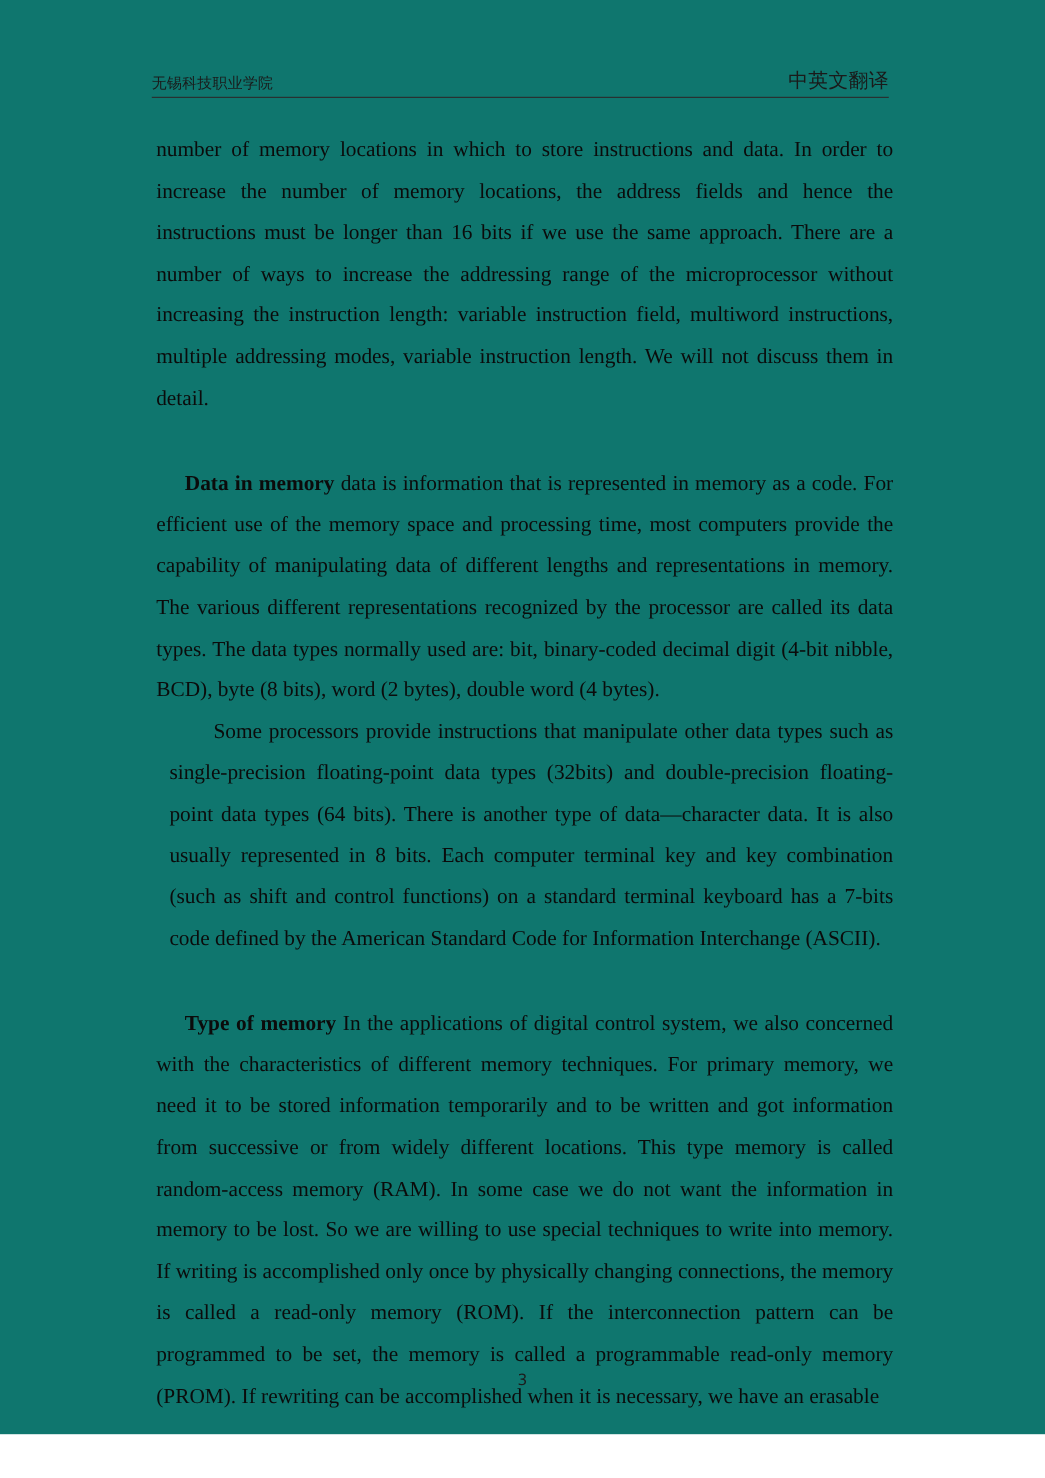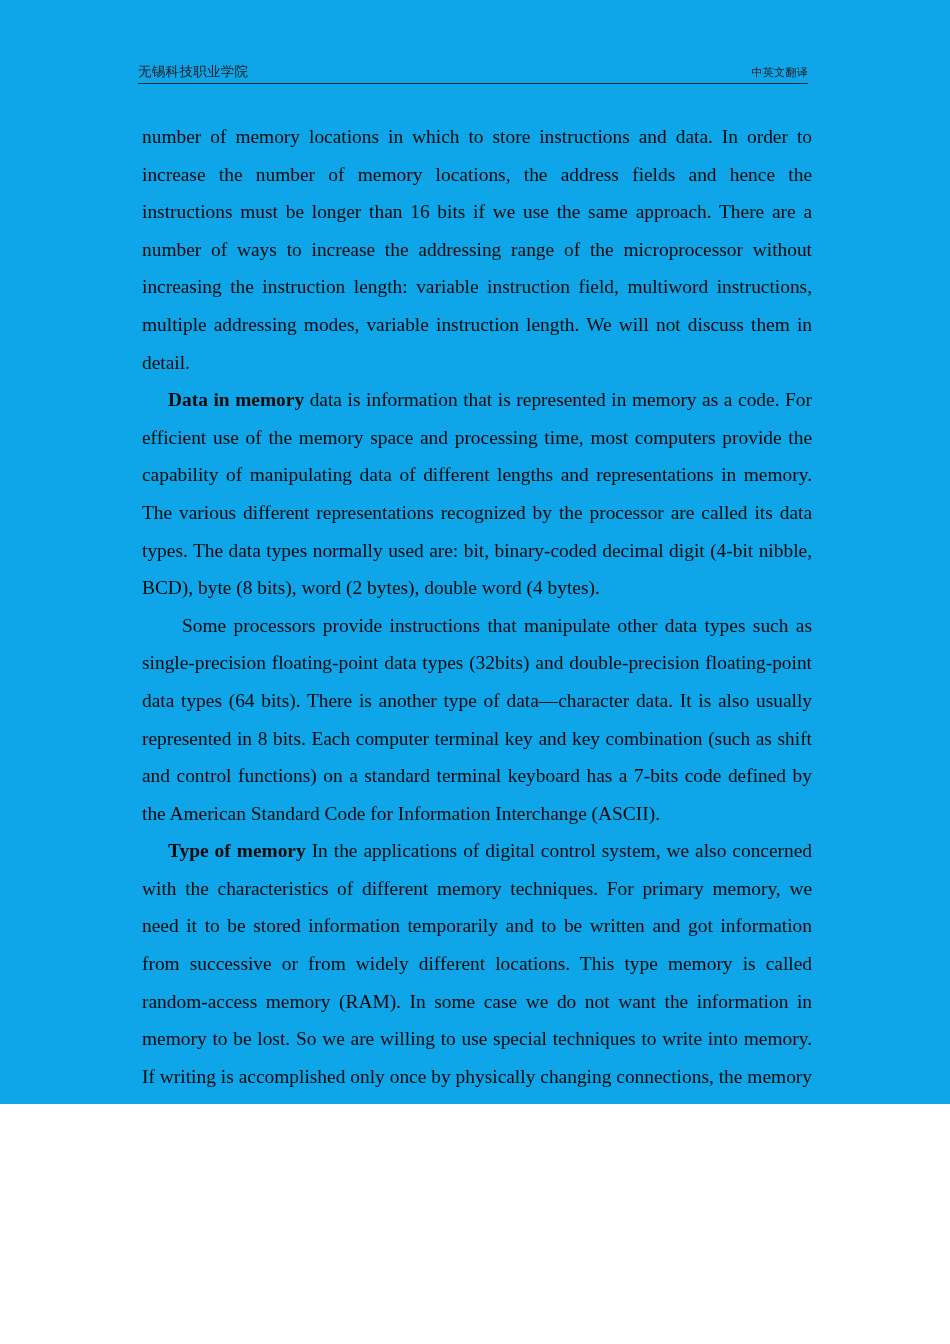--- a/index.html
+++ b/index.html
@@ -4,22 +4,22 @@
 <style>
   html, body {
     margin: 0;
     padding: 0;
     background: #ffffff;
   }
 
   .page {
     position: relative;
     width: 950px;
-    height: 1104px;
-    background: #0ea5e9;
+    height: 1304px;
+    background: #0f766e;
     box-sizing: border-box;
     overflow: hidden;
     font-family: "Liberation Serif", "DejaVu Serif", serif;
     color: #000000;
   }
 
   
   .header {
     position: absolute;
     left: 138px;
@@ -37,21 +37,21 @@
     font-family: "DejaVu Sans", "Liberation Sans", sans-serif;
     font-size: 13.5px;
     line-height: 1.15;
     color: #1a1a1a;
     letter-spacing: 0.3px;
     white-space: nowrap;
   }
 
   .header-right {
     font-family: "DejaVu Sans", "Liberation Sans", sans-serif;
-    font-size: 11px;
+    font-size: 18px;
     line-height: 1.15;
     color: #1a1a1a;
     letter-spacing: 0.3px;
     white-space: nowrap;
   }
 
   
   .body-column {
     position: absolute;
     left: 142px;
@@ -70,25 +70,27 @@
   }
 
   
   .para.flush {
     text-indent: 0;
   }
 
   
   .para.indent-small {
     text-indent: 26px;
+    margin-top: 40px;
   }
 
   
   .para.indent-large {
     text-indent: 40px;
+    margin-left: 12px;
   }
 
   .run-in {
     font-weight: bold;
   }
 
   
   .page-number {
     position: absolute;
     left: 0;

